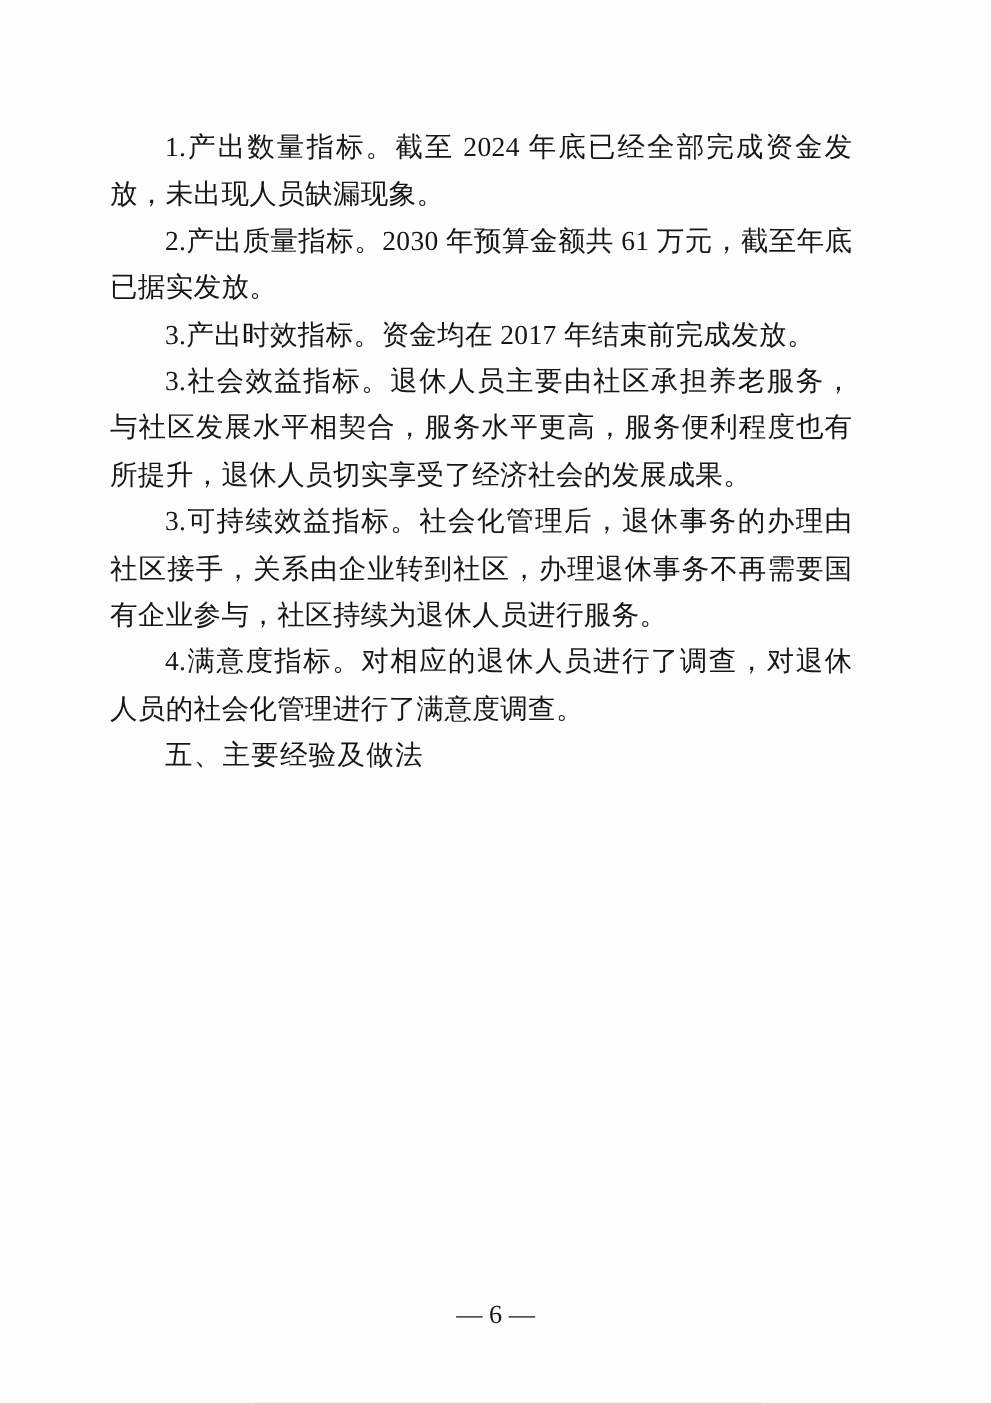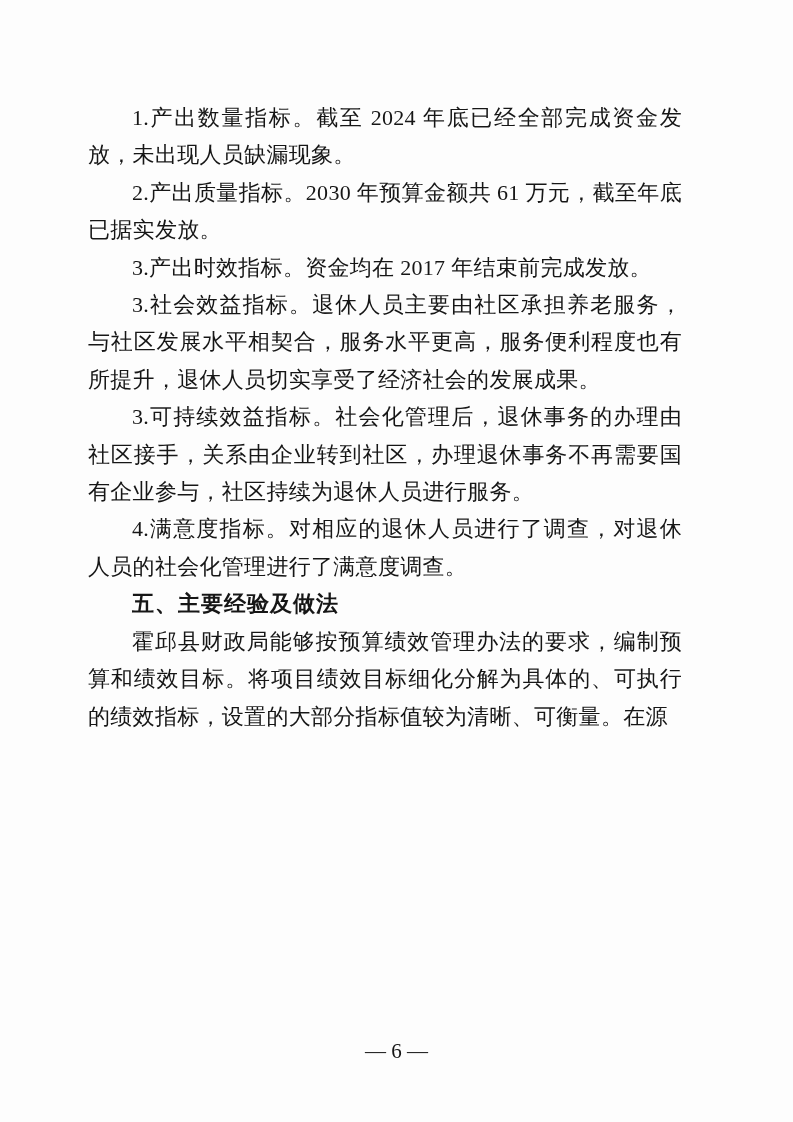--- a/index.html
+++ b/index.html
@@ -31,21 +31,21 @@
     text-align: justify;
     text-indent: 2em;
     letter-spacing: 0.3px;
     word-break: break-all;
   }
   .para.h-kai {
     font-weight: bold;
     font-family: "Liberation Serif", "DejaVu Serif", serif;
   }
   .para.h-hei {
-    font-weight: bold;
+    font-weight: normal;
     font-family: "Liberation Sans", "DejaVu Sans", sans-serif;
     letter-spacing: 1px;
   }
   .footer {
     position: absolute;
     left: 0;
     top: 1036px;
     width: 100%;
     text-align: center;
     font-family: "Liberation Serif", "DejaVu Serif", serif;
@@ -59,16 +59,15 @@
 
 <div class="page">
   <div class="content">
     <p class="para body">1.产出数量指标。截至 2024 年底已经全部完成资金发放，未出现人员缺漏现象。</p>
     <p class="para body">2.产出质量指标。2030 年预算金额共 61 万元，截至年底已据实发放。</p>
     <p class="para body">3.产出时效指标。资金均在 2017 年结束前完成发放。</p>
     <p class="para body">3.社会效益指标。退休人员主要由社区承担养老服务，与社区发展水平相契合，服务水平更高，服务便利程度也有所提升，退休人员切实享受了经济社会的发展成果。</p>
     <p class="para body">3.可持续效益指标。社会化管理后，退休事务的办理由社区接手，关系由企业转到社区，办理退休事务不再需要国有企业参与，社区持续为退休人员进行服务。</p>
     <p class="para body">4.满意度指标。对相应的退休人员进行了调查，对退休人员的社会化管理进行了满意度调查。</p>
     <p class="para h-hei">五、主要经验及做法</p>
-    <p class="para body">霍邱县财政局能够按预算绩效管理办法的要求，编制预算和绩效目标。将项目绩效目标细化分解为具体的、可执行的绩效指标，设置的大部分指标值较为清晰、可衡量。在源</p>
   </div>
   <div class="footer">— 6 —</div>
 </div>
 
 </body></html>

